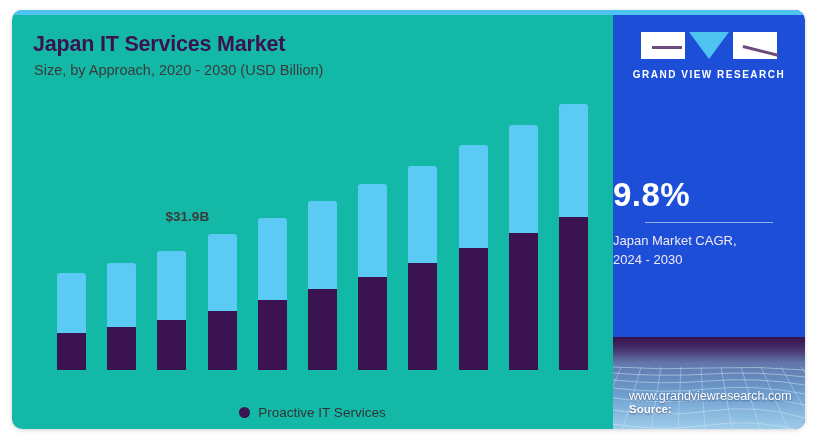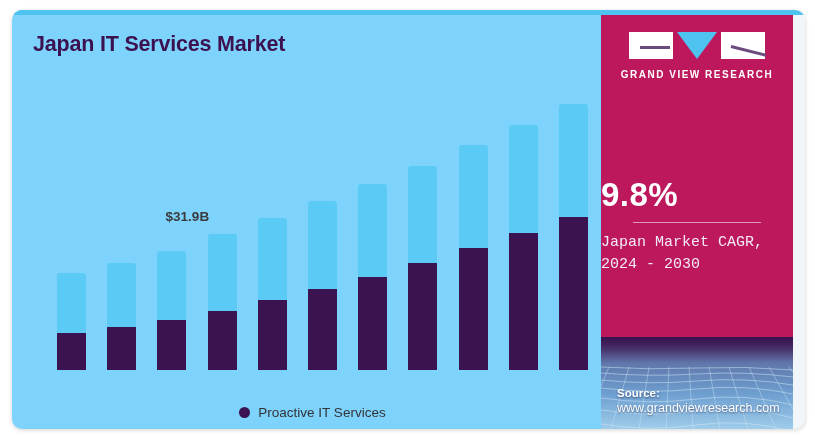--- a/index.html
+++ b/index.html
@@ -22,21 +22,21 @@
   #top-accent {
     position: absolute; left: 0; top: 0;
     width: 100%; height: 5px;
     background: #4EC3F0;
     z-index: 6;
   }
   
   #chart-panel {
     position: absolute; left: 0; top: 0;
     width: 601px; height: 100%;
-    background: #7dd3fc;
+    background: #14b8a6;
   }
   #title {
     position: absolute; left: 21px; top: 22px;
     font-size: 21.5px; font-weight: bold;
     color: #3B1150; letter-spacing: -0.2px;
     white-space: nowrap;
   }
   #subtitle {
     position: absolute; left: 22px; top: 52px;
     font-size: 14.5px; color: #3A3A3C;
@@ -78,23 +78,23 @@
     justify-content: center;
     gap: 16px;
     align-items: flex-end;
   }
   .legend-item { display: flex; align-items: center; gap: 8px; }
   .legend-dot { width: 11px; height: 11px; border-radius: 50%; display: block; }
   .legend-text { font-size: 13.5px; color: #333337; white-space: nowrap; }
 
   
   #brand-panel {
-    position: absolute; right: 12px; top: 0;
+    position: absolute; right: 0; top: 0;
     width: 192px; height: 100%;
-    background: #be185d;
+    background: #1d4ed8;
     overflow: hidden;
   }
   #logo-wrap {
     position: absolute; left: 0; top: 22px;
     width: 192px;
     display: flex; flex-direction: column; align-items: center;
   }
   #logo-marks {
     display: flex; align-items: flex-start; gap: 4px; height: 30px;
   }
@@ -131,21 +131,21 @@
   #cagr-value {
     font-size: 33px; font-weight: bold; color: #ffffff;
     letter-spacing: 0.5px; line-height: 1;
   }
   #cagr-rule {
     width: 128px; height: 1px;
     background: rgba(255,255,255,0.55);
     margin: 11px auto 9px auto;
   }
   .cagr-sub {
-    font-size: 15px; color: #F2EAF6; line-height: 1.45; font-family: Liberation Mono, monospace;
+    font-size: 13px; color: #F2EAF6; line-height: 1.45;
   }
   #mesh {
     position: absolute; left: 0; bottom: 0;
     width: 192px; height: 92px;
     background:
       linear-gradient(to bottom, #4E3A6E 0%, #5E6FA4 22%, #6E9FD0 62%, #9FCCEA 100%);
     overflow: hidden;
   }
   #mesh svg { position: absolute; left: 0; top: 0; }
   #mesh-fade {
@@ -169,20 +169,21 @@
 </head>
 <body>
 
 <div id="card">
 
   <div id="top-accent"></div>
 
   <div id="chart-panel">
 
     <div id="title">Japan IT Services Market</div>
+    <div id="subtitle">Size, by Approach, 2020 - 2030 (USD Billion)</div>
 
     <div id="plot">
         <div class="bar-group" style="left: 23px;">
           <span class="seg seg-reactive" style="height: 60.6345px; background: rgb(91, 203, 245);"></span>
           <span class="seg seg-proactive" style="height: 36.8828px; background: rgb(58, 19, 80);"></span>
         </div>
         <div class="bar-group" style="left: 73.2px;">
           <span class="seg seg-reactive" style="height: 63.9172px; background: rgb(91, 203, 245);"></span>
           <span class="seg seg-proactive" style="height: 43.0621px; background: rgb(58, 19, 80);"></span>
         </div>
@@ -272,18 +273,18 @@
           <path d="M128 30 L147 92"></path>
           <path d="M148 30 L175 92"></path>
           <path d="M168 30 L203 92"></path>
           <path d="M188 30 L231 92"></path>
         </g>
       </svg>
       <div id="mesh-fade"></div>
     </div>
 
     <div id="source-block">
+      <div id="source-url">www.grandviewresearch.com</div>
       <div id="source-label">Source:</div>
-      <div id="source-url">www.grandviewresearch.com</div>
     </div>
 
   </div>
 </div>
 
 </body></html>

